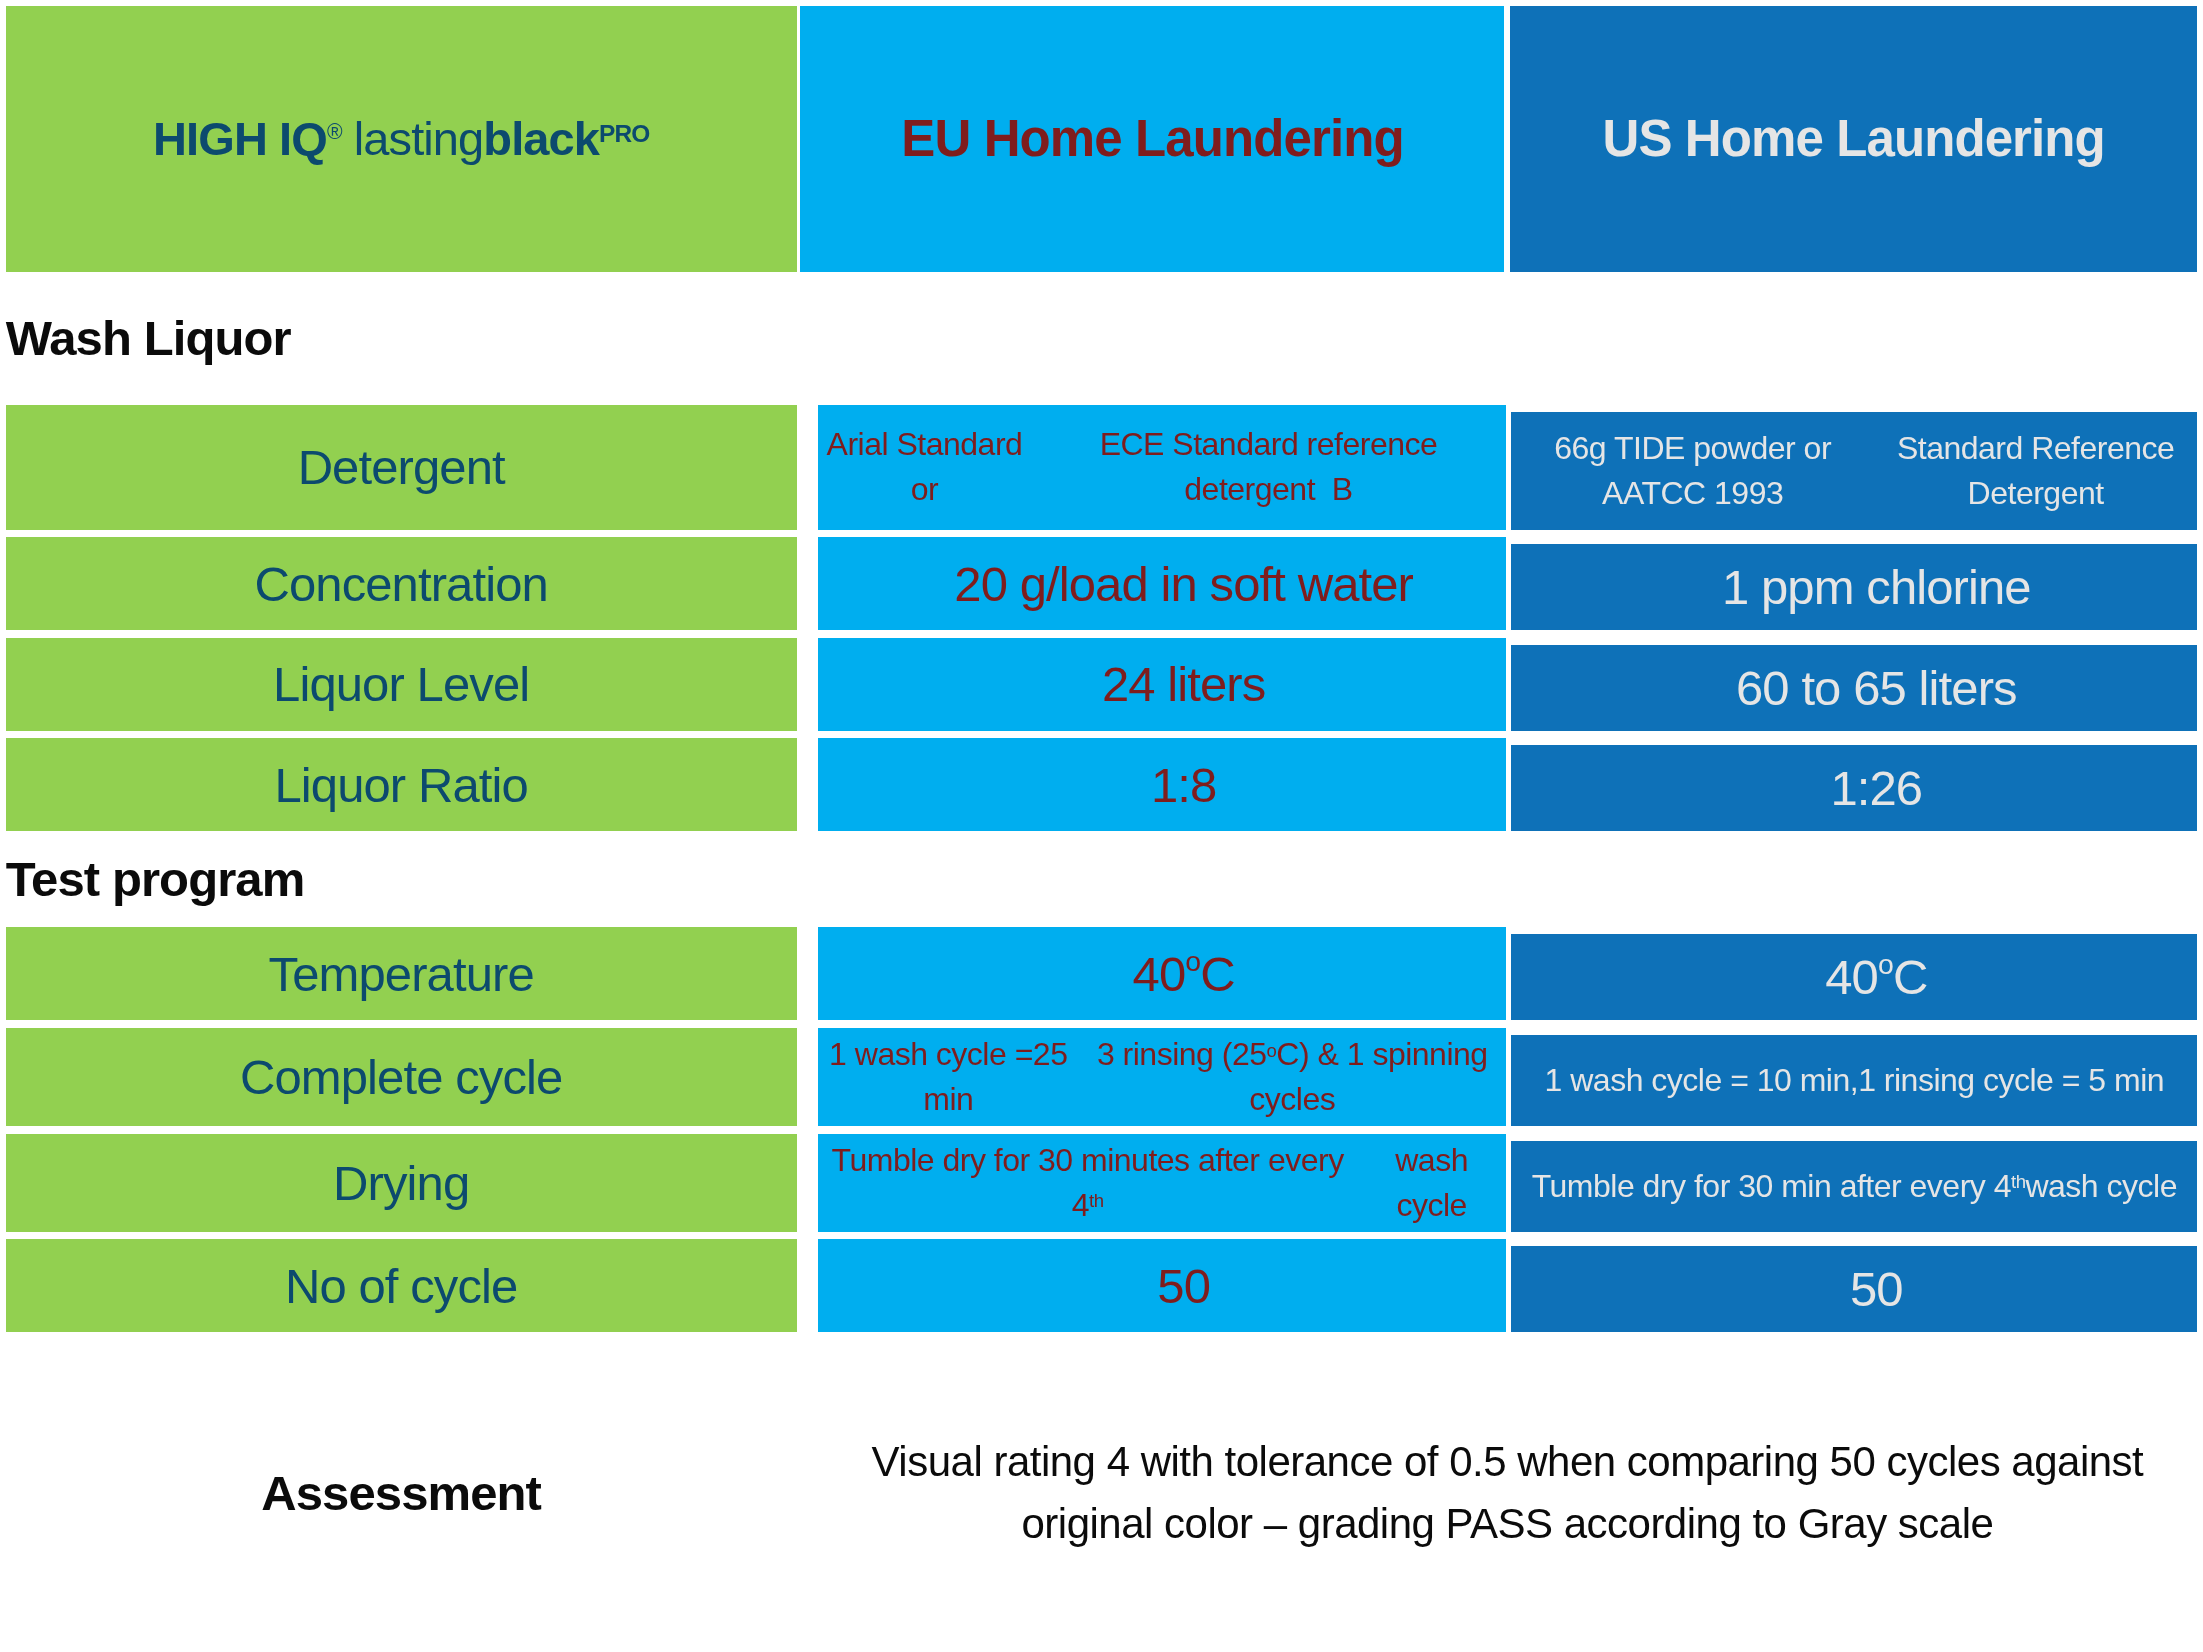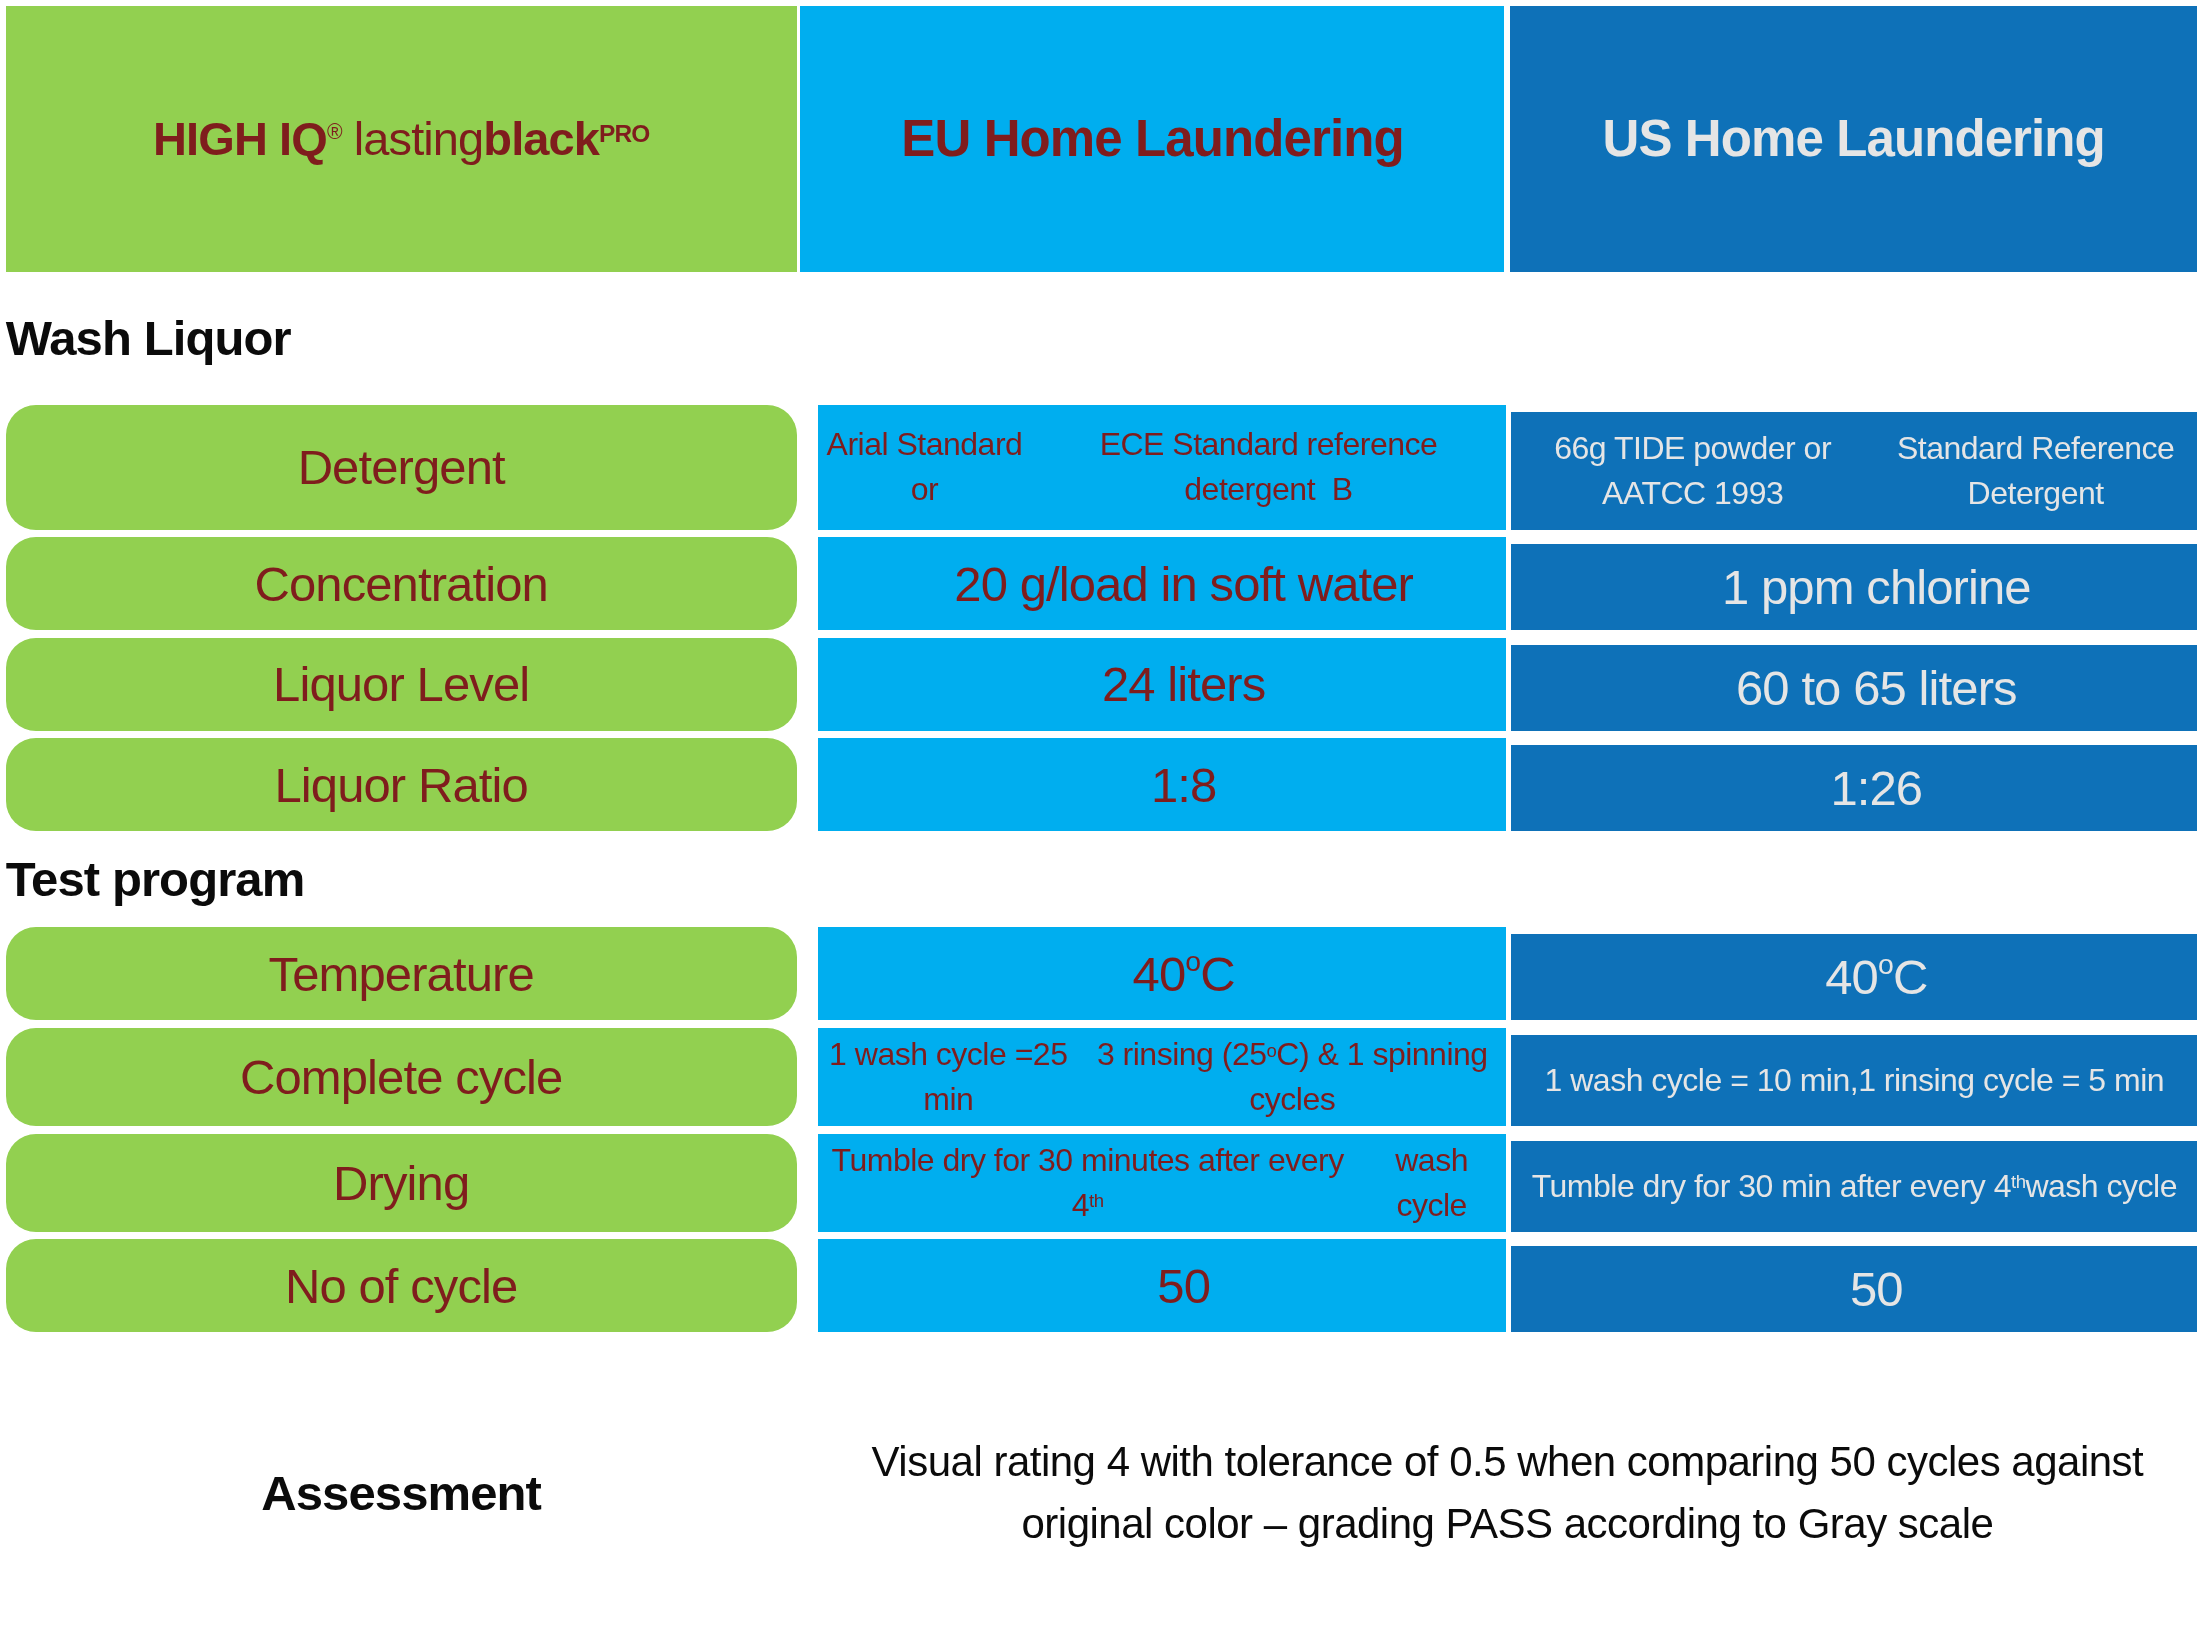--- a/index.html
+++ b/index.html
@@ -16,21 +16,21 @@
   .c-label{width:791px;}
   .c-eu{width:688px;}
   .c-us{width:686px;margin-top:7px;}
   .hgap-a{width:21px;}
   .hgap-b{width:5.7px;}
   .hgap-h1{width:3.8px;}
   .hgap-h2{width:5.7px;}
   .vgap{height:7.6px;}
 
   
-  .bg-green{background:#92D050;color:#7f1d1d;text-align:center;}
+  .bg-green{background:#92D050;color:#0c4a6e;text-align:center;}
   .bg-lblue{background:#00AEEF;color:#7f1d1d;}
   .bg-dblue{background:#0E71B8;color:#e5e5e5;}
 
   
   .hr{height:266px;}
   .hdr-txt{font-size:51px;font-weight:700;letter-spacing:-0.9px;}
   .brand{font-size:47px;letter-spacing:-0.9px;white-space:pre;}
   .brand .b{font-weight:700;}
   .brand .lt{font-weight:400;}
   .brand .sup{font-size:0.52em;position:relative;top:-0.55em;font-weight:700;}
@@ -41,21 +41,21 @@
   .sh-wash{height:133px;}
   .sh-test{height:96px;}
   .sec-head .t{width:791px;font-weight:700;font-size:49px;letter-spacing:-0.9px;}
 
   
   .rh-detergent{height:125px;}
   .rh-std{height:93px;}
   .rh-mid{height:98px;}
 
   
-  .lab{font-size:49px;font-weight:400;letter-spacing:-0.9px;border-radius:30px;}
+  .lab{font-size:49px;font-weight:400;letter-spacing:-0.9px;}
   .big{font-size:49px;font-weight:400;letter-spacing:-0.9px;padding-left:44px;}
   .two-line{}
   .sline{font-size:32px;line-height:1.4;white-space:pre-wrap;letter-spacing:-0.5px;}
   .sup{font-size:0.58em;position:relative;top:-0.45em;}
 
   
   .assessment{display:flex;align-items:center;height:284px;padding-top:19px;}
   .assess-label{width:791px;text-align:center;font-weight:700;font-size:49px;letter-spacing:-0.9px;}
   .assess-gap{width:21px;}
   .assess-text{width:1380px;text-align:center;font-size:42px;line-height:1.48;letter-spacing:-0.5px;}

